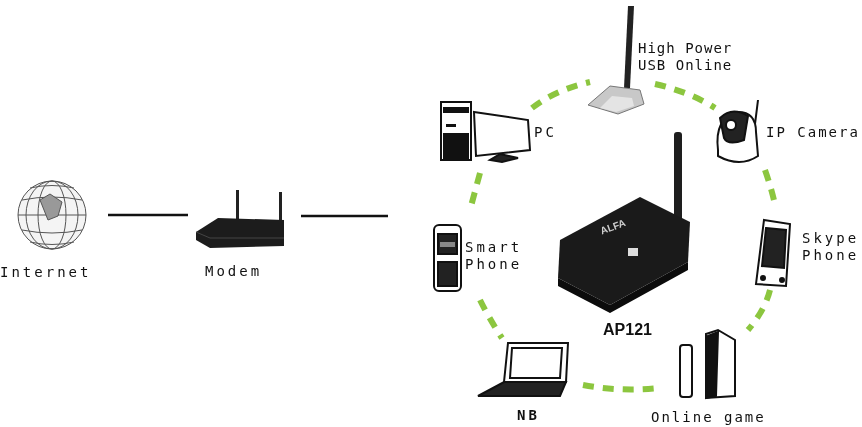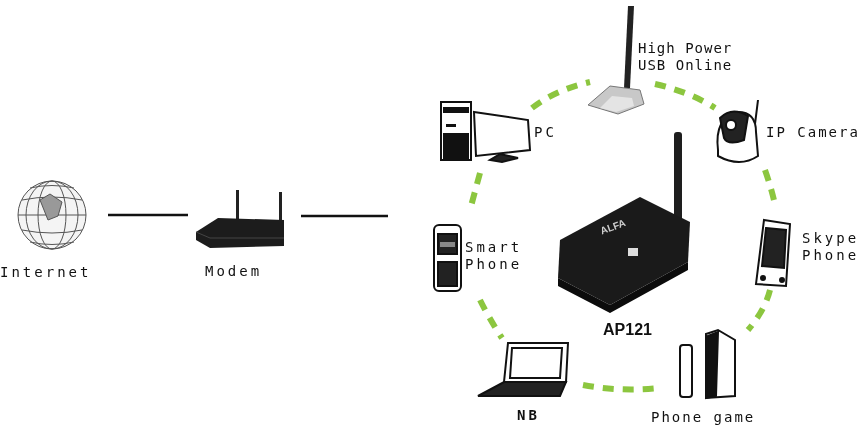--- a/index.html
+++ b/index.html
@@ -107,13 +107,13 @@
 <div class="lbl" style="left:638px;top:40px;letter-spacing:1px;">High Power</div>
 <div class="lbl" style="left:638px;top:57px;letter-spacing:1px;">USB Online</div>
 <div class="lbl" style="left:534px;top:124px;text-align:center;">PC</div>
 <div class="lbl" style="left:766px;top:124px;letter-spacing:2px;">IP Camera</div>
 <div class="lbl" style="left:802px;top:230px;">Skype</div>
 <div class="lbl" style="left:802px;top:247px;">Phone</div>
 <div class="lbl" style="left:465px;top:239px;">Smart</div>
 <div class="lbl" style="left:465px;top:256px;">Phone</div>
 <div class="ap-lbl" style="left:603px;top:321px;">AP121</div>
 <div class="lbl" style="left:517px;top:407px;font-weight:bold;">NB</div>
-<div class="lbl" style="left:651px;top:409px;letter-spacing:2px;">Phone game</div>
+<div class="lbl" style="left:651px;top:409px;letter-spacing:2px;">Online game</div>
 
 </body></html>

